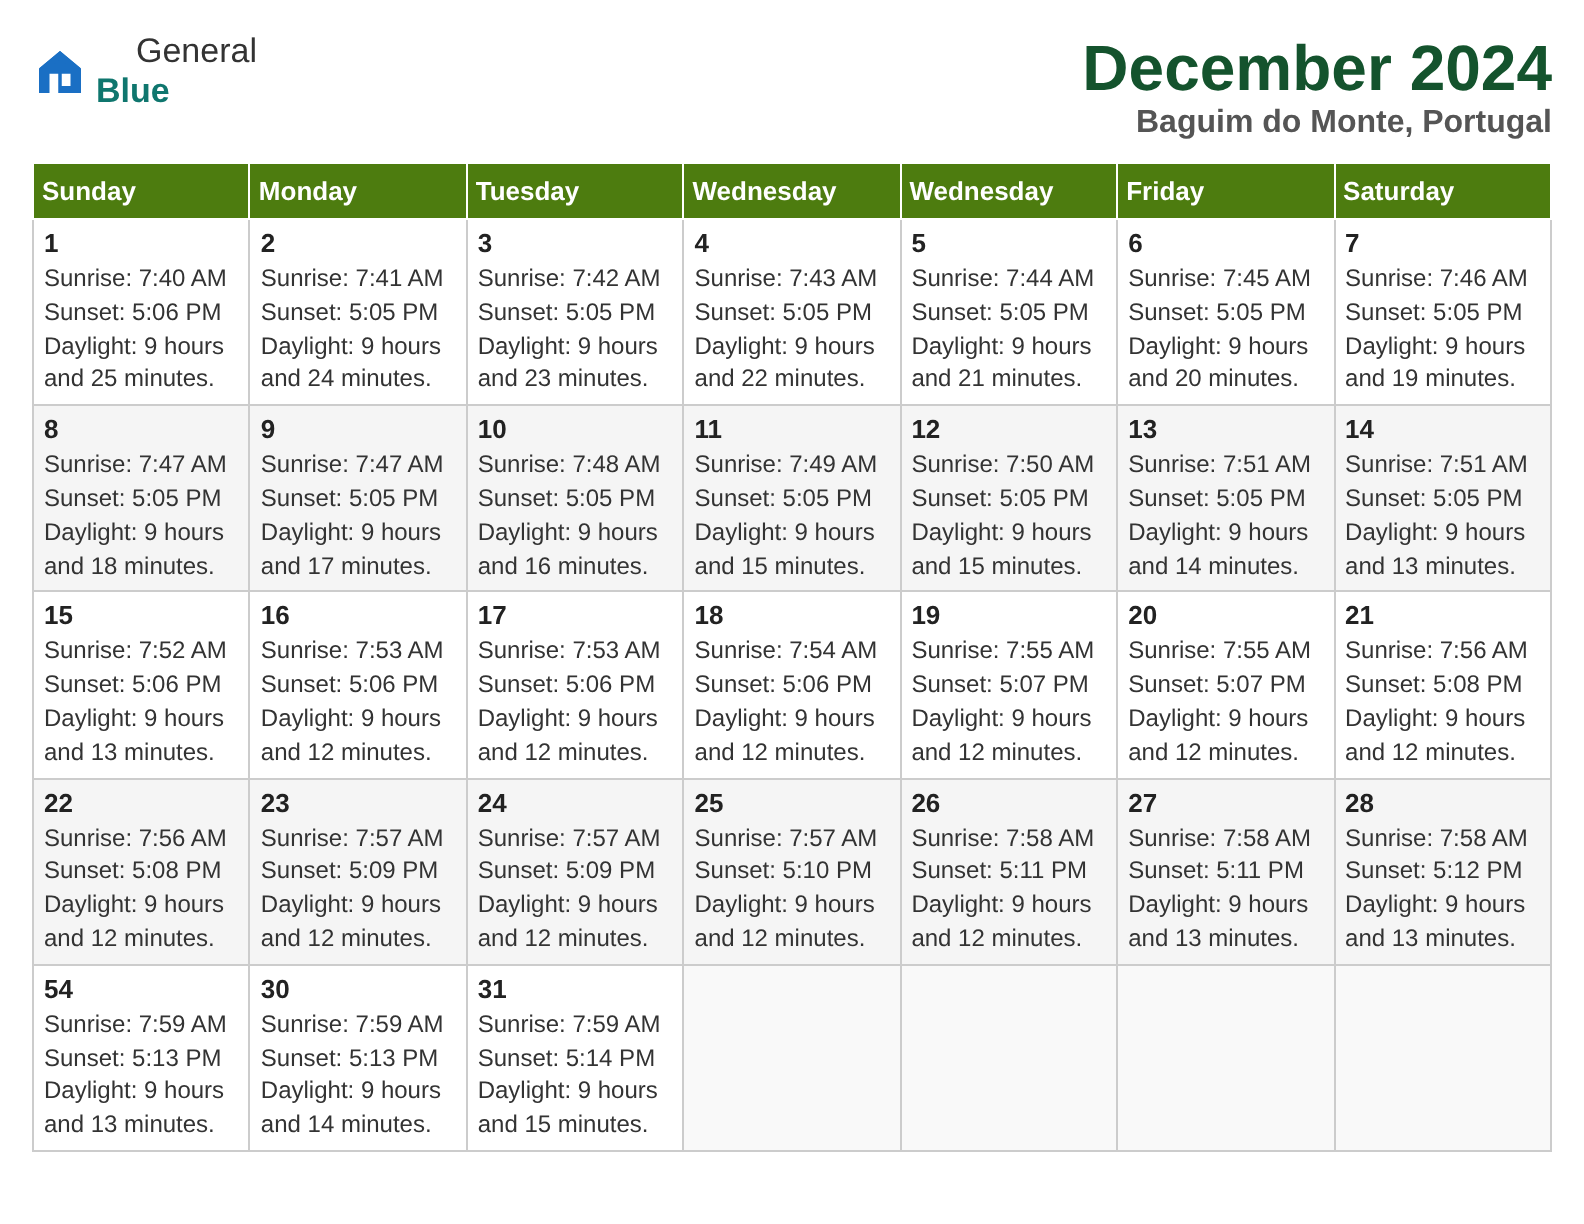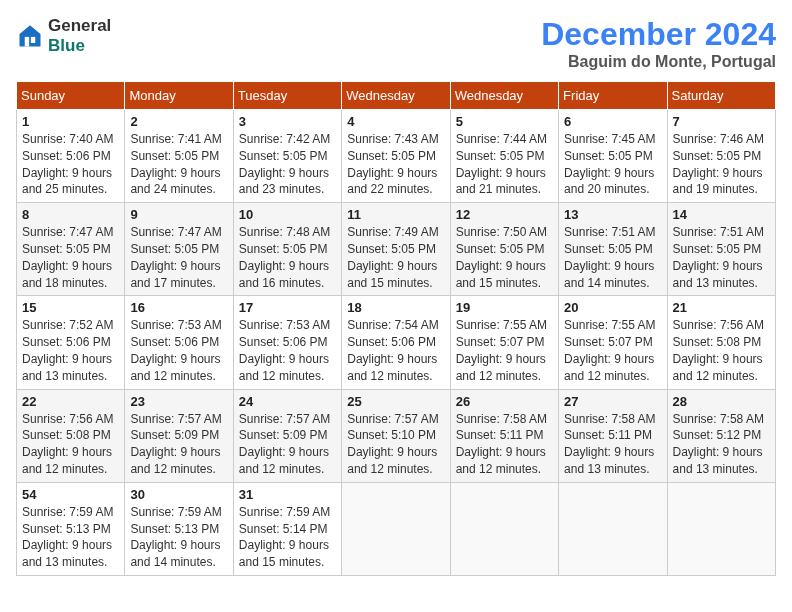--- a/index.html
+++ b/index.html
@@ -23,40 +23,40 @@
     }
     .logo-icon {
       width: 28px;
       height: 28px;
     }
     .title-block {
       text-align: right;
     }
     .title-block h1 {
       font-size: 32px;
-      color: #3b82f6;
+      color: #14532d;
       font-weight: bold;
     }
     .title-block h2 {
       font-size: 16px;
       color: #555;
       font-weight: bold;
     }
     .calendar {
       width: 100%;
       border-collapse: collapse;
       font-size: 11px;
     }
     .calendar thead th {
-      background-color: #c2410c;
+      background-color: #4d7c0f;
       color: #fff;
       padding: 6px 4px;
       text-align: left;
       font-size: 13px;
-      font-weight: normal;
+      font-weight: bold;
       border: 1px solid #fff;
     }
     .calendar tbody td {
       border: 1px solid #ccc;
       vertical-align: top;
       padding: 4px 5px;
       height: 88px;
       width: 108px;
       background: #fff;
     }
@@ -83,21 +83,21 @@
 
 <div class="header">
   <div class="logo">
     <svg class="logo-icon" viewBox="0 0 32 32">
       <polygon points="16,4 28,14 28,28 4,28 4,14" fill="#1a6fc4"></polygon>
       <polygon points="16,4 28,14 22,14 16,9 10,14 4,14" fill="#1a6fc4"></polygon>
       <rect x="10" y="17" width="5" height="11" fill="#fff"></rect>
       <rect x="17" y="17" width="5" height="7" fill="#fff"></rect>
     </svg>
     <div>
-      <div style="font-size:17px;font-weight:bold;color:#333;line-height:1.15;">
+      <div style="font-size:17px;font-weight:normal;color:#333;line-height:1.15;margin-left:20px;">
         <span style="color:#333;">General</span>
       </div>
       <div style="font-size:17px;font-weight:bold;color:#0f766e;line-height:1.15;">Blue</div>
     </div>
   </div>
   <div class="title-block">
     <h1>December 2024</h1>
     <h2>Baguim do Monte, Portugal</h2>
   </div>
 </div>

